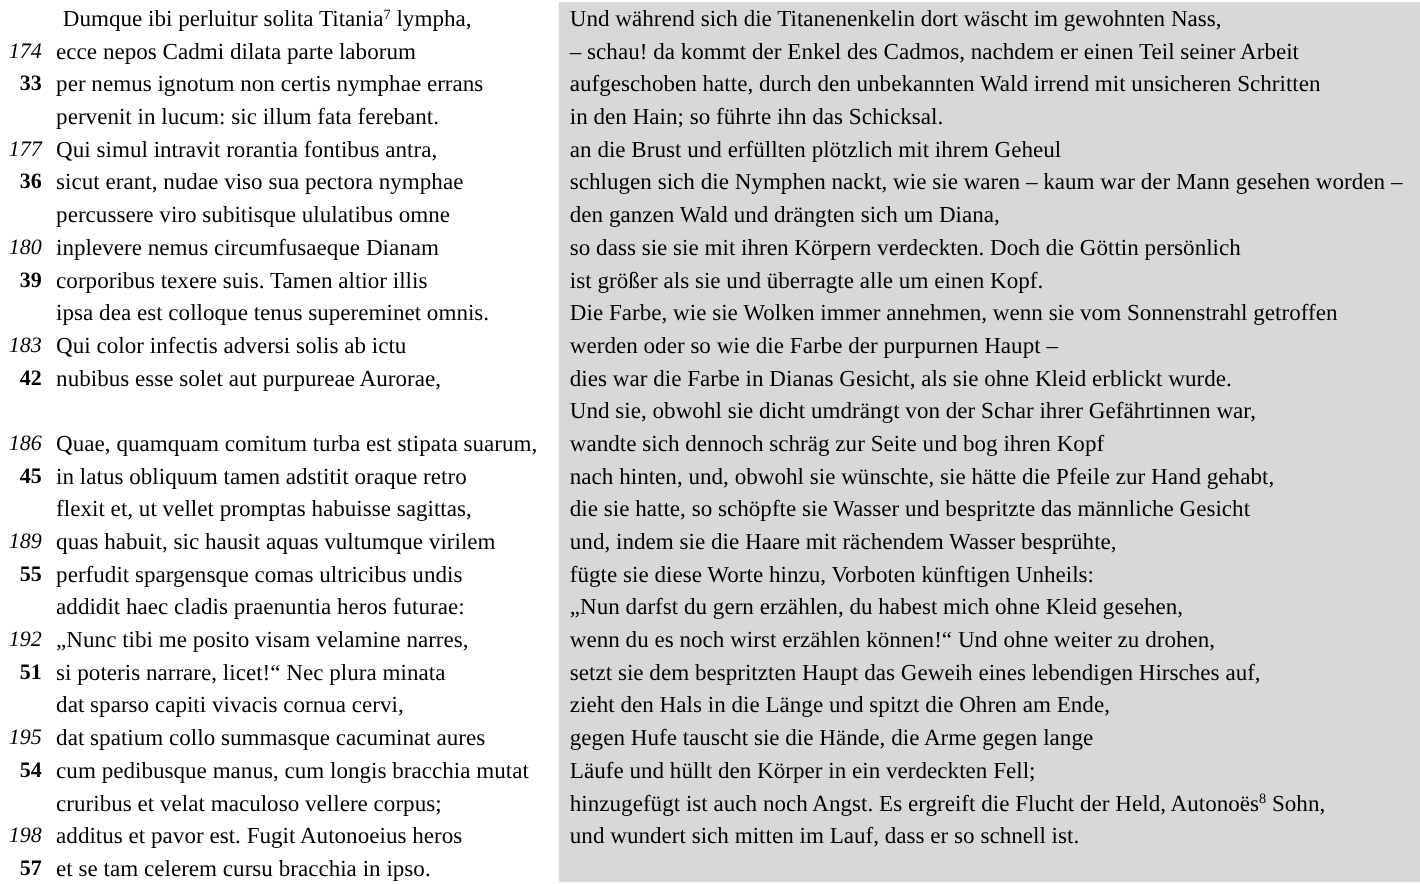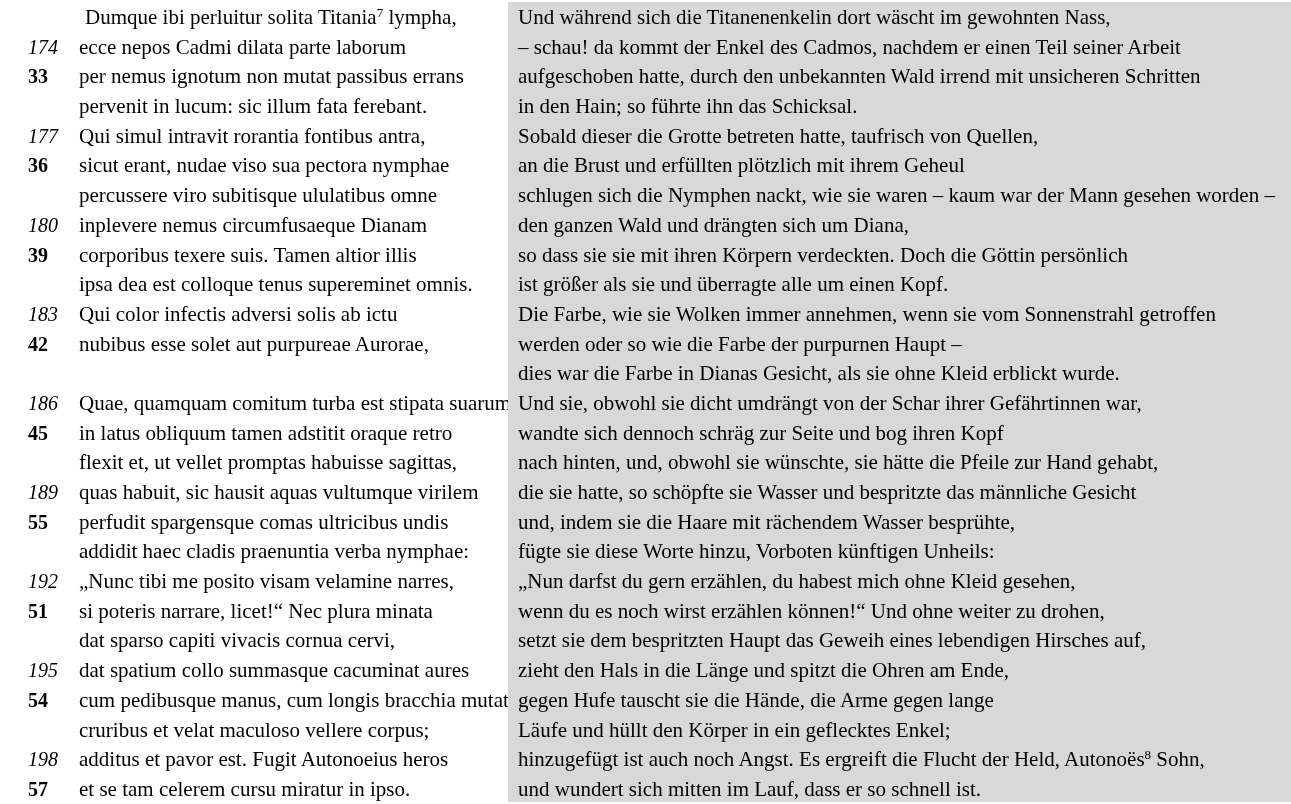--- a/index.html
+++ b/index.html
@@ -2,29 +2,29 @@
 <html><head>
 <meta charset="utf-8">
 <style>
   html, body { margin: 0; padding: 0; background: #ffffff; }
   body { width: 1291px; height: 804px; overflow: hidden; }
   .page {
     position: relative; width: 1291px; height: 804px;
     font-family: "Liberation Serif", serif; color: #000000; font-size: 21px;
   }
   .latin-col {
-    position: absolute; left: 0; top: 3px; width: 508px; padding-left: 28px;
+    position: absolute; left: 0; top: 3px; width: 508px;
   }
   .german-col {
     position: absolute; left: 508px; top: 2px; width: 783px; height: 800px;
     box-sizing: border-box; padding-top: 1px;
   }
   .line { height: 29.7px; line-height: 29.7px; white-space: nowrap; }
   .lat { display: flex; }
-  .num { flex: 0 0 38px; width: 38px; font-size: 20px; }
+  .num { flex: 0 0 38px; width: 38px; text-align: right; font-size: 20px; }
   .num.italic { font-style: italic; }
   .num.bold { font-weight: 700; }
   .lat .txt { margin-left: 13px; }
   .lat.indent .txt { margin-left: 19px; }
   .ger { padding-left: 10px; }
   sup.fn { font-size: 13px; line-height: 0; position: relative; top: -7px; vertical-align: baseline; }
 </style>
 </head>
 <body style="background: rgb(255, 255, 255);">
 
@@ -35,21 +35,21 @@
     <span class="txt">Dumque ibi perluitur solita Titania<sup class="fn">7</sup> lympha,</span>
   </div>
 
   <div class="line lat">
     <span class="num italic">174</span>
     <span class="txt">ecce nepos Cadmi dilata parte laborum</span>
   </div>
 
   <div class="line lat">
     <span class="num bold">33</span>
-    <span class="txt">per nemus ignotum non mutat passibus errans</span>
+    <span class="txt">per nemus ignotum non certis nymphae errans</span>
   </div>
 
   <div class="line lat">
     <span class="num"></span>
     <span class="txt">pervenit in lucum: sic illum fata ferebant.</span>
   </div>
 
   <div class="line lat">
     <span class="num italic">177</span>
     <span class="txt">Qui simul intravit rorantia fontibus antra,</span>
@@ -114,21 +114,21 @@
     <span class="txt">quas habuit, sic hausit aquas vultumque virilem</span>
   </div>
 
   <div class="line lat">
     <span class="num bold">55</span>
     <span class="txt">perfudit spargensque comas ultricibus undis</span>
   </div>
 
   <div class="line lat">
     <span class="num"></span>
-    <span class="txt">addidit haec cladis praenuntia verba nymphae:</span>
+    <span class="txt">addidit haec cladis praenuntia heros futurae:</span>
   </div>
 
   <div class="line lat">
     <span class="num italic">192</span>
     <span class="txt">„Nunc tibi me posito visam velamine narres,</span>
   </div>
 
   <div class="line lat">
     <span class="num bold">51</span>
     <span class="txt">si poteris narrare, licet!“ Nec plura minata</span>
@@ -154,43 +154,40 @@
     <span class="txt">cruribus et velat maculoso vellere corpus;</span>
   </div>
 
   <div class="line lat">
     <span class="num italic">198</span>
     <span class="txt">additus et pavor est. Fugit Autonoeius heros</span>
   </div>
 
   <div class="line lat">
     <span class="num bold">57</span>
-    <span class="txt">et se tam celerem cursu miratur in ipso.</span>
+    <span class="txt">et se tam celerem cursu bracchia in ipso.</span>
   </div>
 </div>
   <div class="german-col" id="german-col" style="background: rgb(216, 216, 216);">
   <div class="line ger">
     <span class="txt">Und während sich die Titanenenkelin dort wäscht im gewohnten Nass,</span>
   </div>
 
   <div class="line ger">
     <span class="txt">– schau! da kommt der Enkel des Cadmos, nachdem er einen Teil seiner Arbeit</span>
   </div>
 
   <div class="line ger">
     <span class="txt">aufgeschoben hatte, durch den unbekannten Wald irrend mit unsicheren Schritten</span>
   </div>
 
   <div class="line ger">
     <span class="txt">in den Hain; so führte ihn das Schicksal.</span>
   </div>
 
-  <div class="line ger">
-    <span class="txt">Sobald dieser die Grotte betreten hatte, taufrisch von Quellen,</span>
-  </div>
 
   <div class="line ger">
     <span class="txt">an die Brust und erfüllten plötzlich mit ihrem Geheul</span>
   </div>
 
   <div class="line ger">
     <span class="txt">schlugen sich die Nymphen nackt, wie sie waren – kaum war der Mann gesehen worden –</span>
   </div>
 
   <div class="line ger">
@@ -255,21 +252,21 @@
 
   <div class="line ger">
     <span class="txt">zieht den Hals in die Länge und spitzt die Ohren am Ende,</span>
   </div>
 
   <div class="line ger">
     <span class="txt">gegen Hufe tauscht sie die Hände, die Arme gegen lange</span>
   </div>
 
   <div class="line ger">
-    <span class="txt">Läufe und hüllt den Körper in ein geflecktes Enkel;</span>
+    <span class="txt">Läufe und hüllt den Körper in ein verdeckten Fell;</span>
   </div>
 
   <div class="line ger">
     <span class="txt">hinzugefügt ist auch noch Angst. Es ergreift die Flucht der Held, Autonoës<sup class="fn">8</sup> Sohn,</span>
   </div>
 
   <div class="line ger">
     <span class="txt">und wundert sich mitten im Lauf, dass er so schnell ist.</span>
   </div>
 </div>

